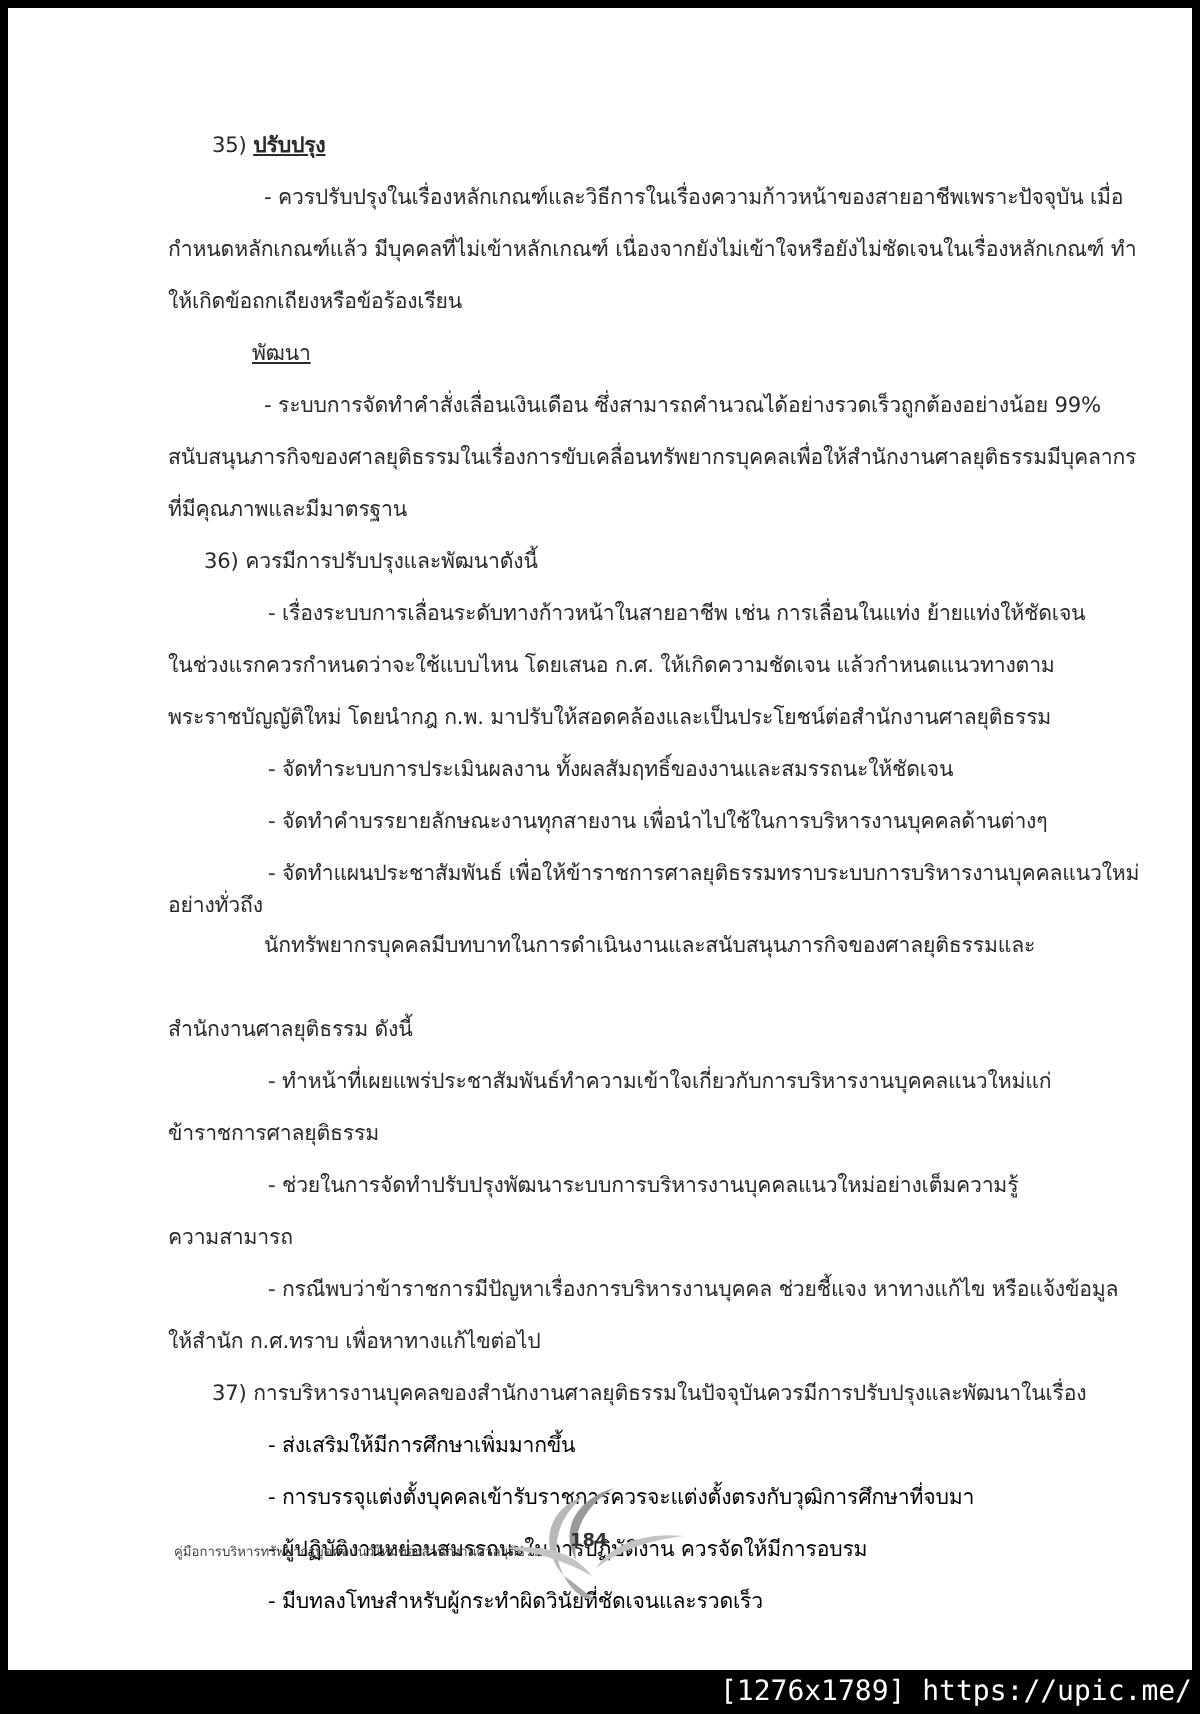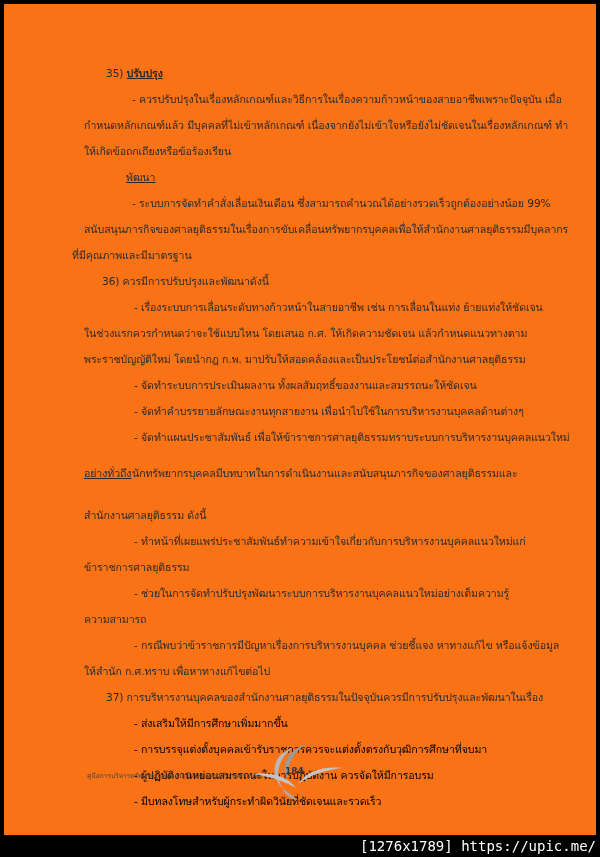--- a/index.html
+++ b/index.html
@@ -2,21 +2,21 @@
 <html><head>
   <meta charset="utf-8">
   <style>
     html, body { margin: 0; padding: 0; }
     body {
       width: 600px; height: 857px; background: #000; position: relative; overflow: hidden;
       font-family: "DejaVu Sans", "Liberation Sans", sans-serif;
     }
     .page {
       position: absolute; left: 4px; top: 4px; width: 592px; height: 831px;
-      background: #f97316; color: #2a2a2a;
+      background: #ffffff; color: #2a2a2a;
     }
     .content {
       position: absolute; left: 0; top: 0; width: 100%;
       font-size: 10.6px; line-height: 26.2px; letter-spacing: -0.1px;
     }
     .line { position: absolute; white-space: nowrap; }
     .u { text-decoration: underline; font-weight: bold; }
     .footer-title {
       position: absolute; left: 83px; top: 30px; font-family: "DejaVu Serif", serif;
       font-size: 6.6px; color: #444; white-space: nowrap;
@@ -39,33 +39,33 @@
     <div class="line" style="left:102px; top:56px;">
       <span>35)</span>
       <span class="u">ปรับปรุง</span>
     </div>
     <div class="line" style="left:128px; top:82px;">- ควรปรับปรุงในเรื่องหลักเกณฑ์และวิธีการในเรื่องความก้าวหน้าของสายอาชีพเพราะปัจจุบัน เมื่อ</div>
     <div class="line" style="left:80px; top:108px;">กำหนดหลักเกณฑ์แล้ว มีบุคคลที่ไม่เข้าหลักเกณฑ์ เนื่องจากยังไม่เข้าใจหรือยังไม่ชัดเจนในเรื่องหลักเกณฑ์ ทำ</div>
     <div class="line" style="left:80px; top:134px;">ให้เกิดข้อถกเถียงหรือข้อร้องเรียน</div>
     <div class="line u" style="left:122px; top:160px; font-weight:normal;text-align:center;">พัฒนา</div>
     <div class="line" style="left:128px; top:186px;">- ระบบการจัดทำคำสั่งเลื่อนเงินเดือน ซึ่งสามารถคำนวณได้อย่างรวดเร็วถูกต้องอย่างน้อย 99%</div>
     <div class="line" style="left:80px; top:212px;">สนับสนุนภารกิจของศาลยุติธรรมในเรื่องการขับเคลื่อนทรัพยากรบุคคลเพื่อให้สำนักงานศาลยุติธรรมมีบุคลากร</div>
-    <div class="line" style="left:68px; top:238px;">ที่มีคุณภาพและมีมาตรฐาน</div>
+    <div class="line" style="left:80px; top:238px;">ที่มีคุณภาพและมีมาตรฐาน</div>
 
     <div class="line" style="left:98px; top:264px;">
       <span>36)</span>
       <span>ควรมีการปรับปรุงและพัฒนาดังนี้</span>
     </div>
     <div class="line" style="left:130px; top:290px;">-  เรื่องระบบการเลื่อนระดับทางก้าวหน้าในสายอาชีพ เช่น การเลื่อนในแท่ง ย้ายแท่งให้ชัดเจน</div>
     <div class="line" style="left:80px; top:316px;">ในช่วงแรกควรกำหนดว่าจะใช้แบบไหน โดยเสนอ ก.ศ. ให้เกิดความชัดเจน แล้วกำหนดแนวทางตาม</div>
     <div class="line" style="left:80px; top:342px;">พระราชบัญญัติใหม่ โดยนำกฎ ก.พ. มาปรับให้สอดคล้องและเป็นประโยชน์ต่อสำนักงานศาลยุติธรรม</div>
     <div class="line" style="left:130px; top:368px;">-  จัดทำระบบการประเมินผลงาน ทั้งผลสัมฤทธิ์ของงานและสมรรถนะให้ชัดเจน</div>
     <div class="line" style="left:130px; top:394px;">-  จัดทำคำบรรยายลักษณะงานทุกสายงาน เพื่อนำไปใช้ในการบริหารงานบุคคลด้านต่างๆ</div>
     <div class="line" style="left:130px; top:420px;">-  จัดทำแผนประชาสัมพันธ์ เพื่อให้ข้าราชการศาลยุติธรรมทราบระบบการบริหารงานบุคคลแนวใหม่</div>
-    <div class="line" style="left:80px; top:456px;text-decoration:underline;">อย่างทั่วถึง</div>
+    <div class="line" style="left:80px; top:436px;">อย่างทั่วถึง</div>
     <div class="line" style="left:128px; top:456px;">นักทรัพยากรบุคคลมีบทบาทในการดำเนินงานและสนับสนุนภารกิจของศาลยุติธรรมและ</div>
     <div class="line" style="left:80px; top:498px;">สำนักงานศาลยุติธรรม ดังนี้</div>
     <div class="line" style="left:130px; top:524px;">-  ทำหน้าที่เผยแพร่ประชาสัมพันธ์ทำความเข้าใจเกี่ยวกับการบริหารงานบุคคลแนวใหม่แก่</div>
     <div class="line" style="left:80px; top:550px;">ข้าราชการศาลยุติธรรม</div>
     <div class="line" style="left:130px; top:576px;">-  ช่วยในการจัดทำปรับปรุงพัฒนาระบบการบริหารงานบุคคลแนวใหม่อย่างเต็มความรู้</div>
     <div class="line" style="left:80px; top:602px;">ความสามารถ</div>
     <div class="line" style="left:130px; top:628px;">-  กรณีพบว่าข้าราชการมีปัญหาเรื่องการบริหารงานบุคคล ช่วยชี้แจง หาทางแก้ไข หรือแจ้งข้อมูล</div>
     <div class="line" style="left:80px; top:654px;">ให้สำนัก ก.ศ.ทราบ เพื่อหาทางแก้ไขต่อไป</div>
   </div>
 

